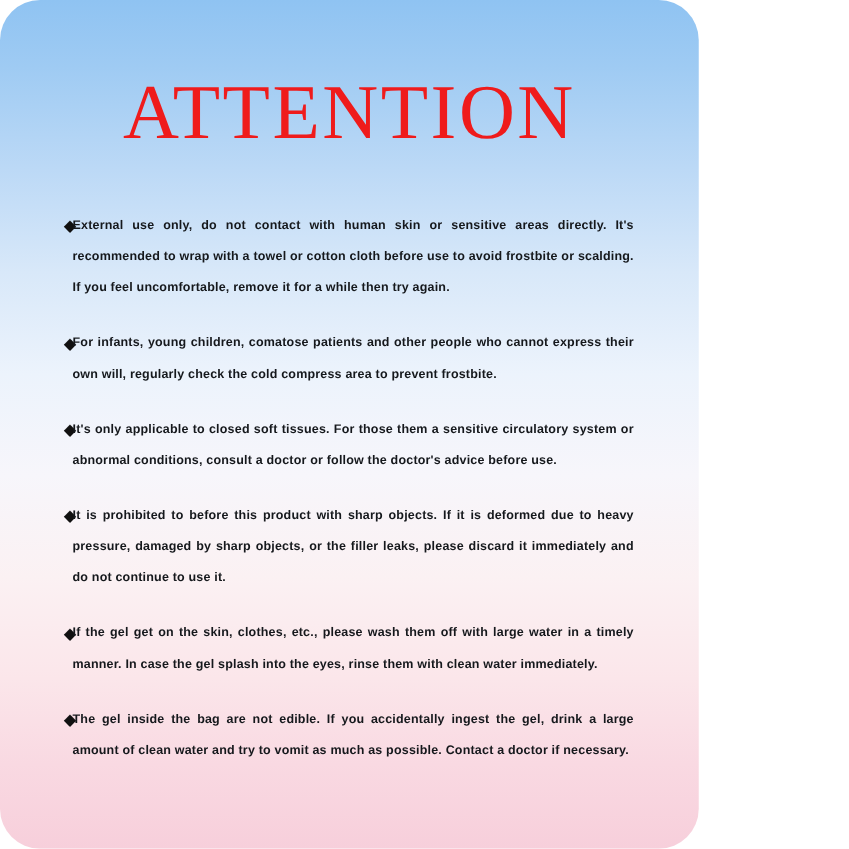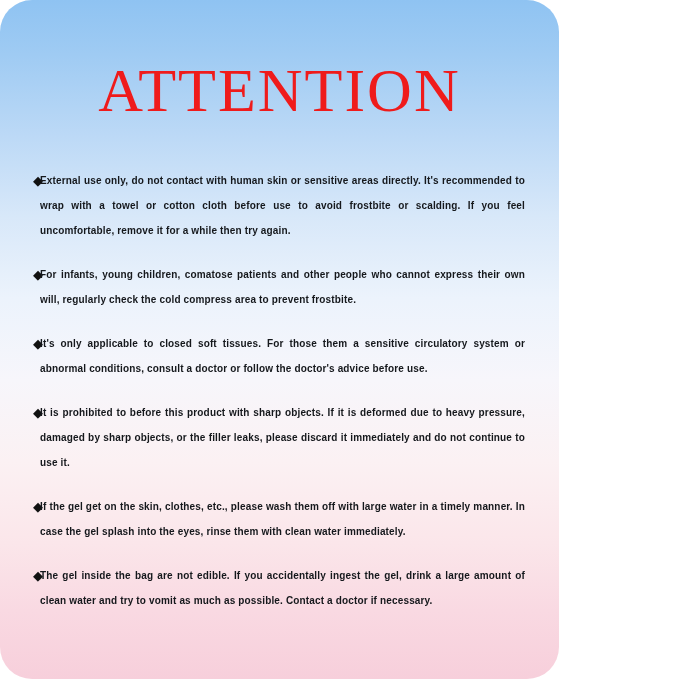--- a/index.html
+++ b/index.html
@@ -21,21 +21,21 @@
         #8fc3f2 0%,
         #9fcbf3 8%,
         #bcd9f6 20%,
         #d8e8f9 32%,
         #ecf3fc 44%,
         #f7f6fb 56%,
         #fbf1f3 68%,
         #fbe6ea 80%,
         #f9d9e2 90%,
         #f7cfdb 100%);
-    padding: 0 16px;
+    padding: 0 34px;
     border-radius: 32px;
   }
   #title {
     text-align: center;
     font-family: "Liberation Serif", serif;
     color: #ef1b1b;
     font-size: 62px;
     font-weight: normal;
     letter-spacing: 2px;
     margin: 0;

